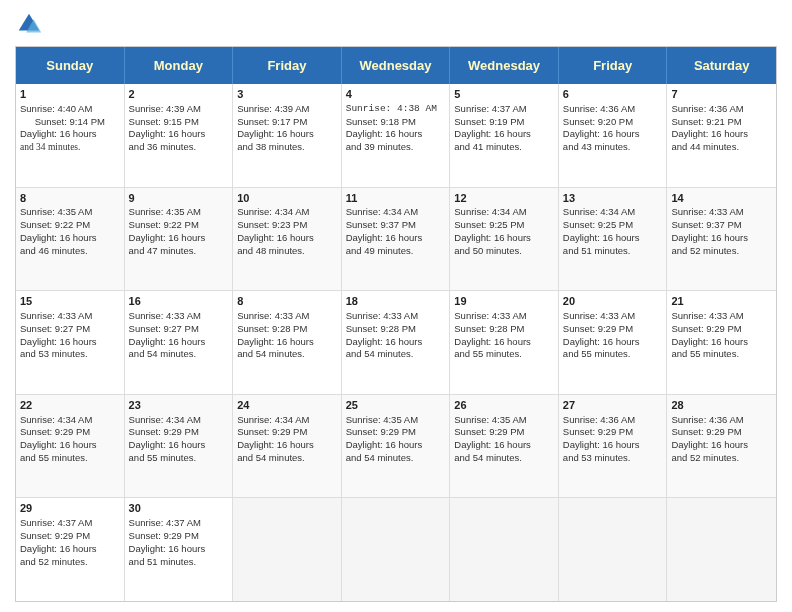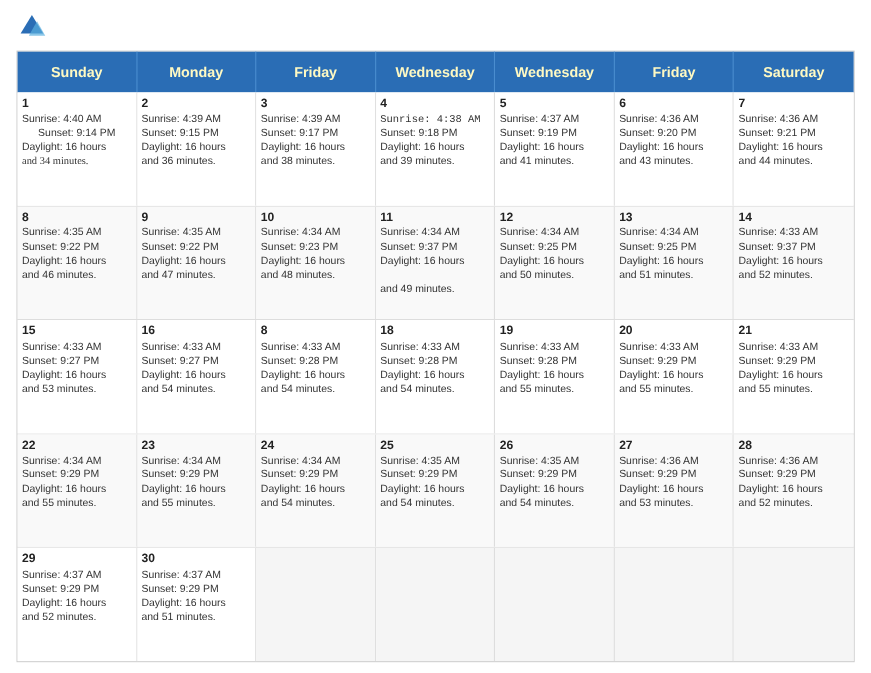--- a/index.html
+++ b/index.html
@@ -214,21 +214,21 @@
             <span style="display: block;">Sunrise: 4:34 AM</span>
             <span style="display: block;">Sunset: 9:23 PM</span>
             <span style="display: block;">Daylight: 16 hours</span>
             <span style="display: block;">and 48 minutes.</span>
           </div>
           <div class="cal-cell alt-bg">
             <span class="day-num">11</span>
             <span style="display: block;">Sunrise: 4:34 AM</span>
             <span style="display: block;">Sunset: 9:37 PM</span>
             <span style="display: block;">Daylight: 16 hours</span>
-            <span style="display: block; margin-top: 12px;">and 49 minutes.</span>
+            <span style="display: block;">and 49 minutes.</span>
           </div>
           <div class="cal-cell alt-bg">
             <span class="day-num">12</span>
             <span style="display: block;">Sunrise: 4:34 AM</span>
             <span style="display: block;">Sunset: 9:25 PM</span>
             <span style="display: block;">Daylight: 16 hours</span>
             <span style="display: block;">and 50 minutes.</span>
           </div>
           <div class="cal-cell alt-bg">
             <span class="day-num">13</span>

